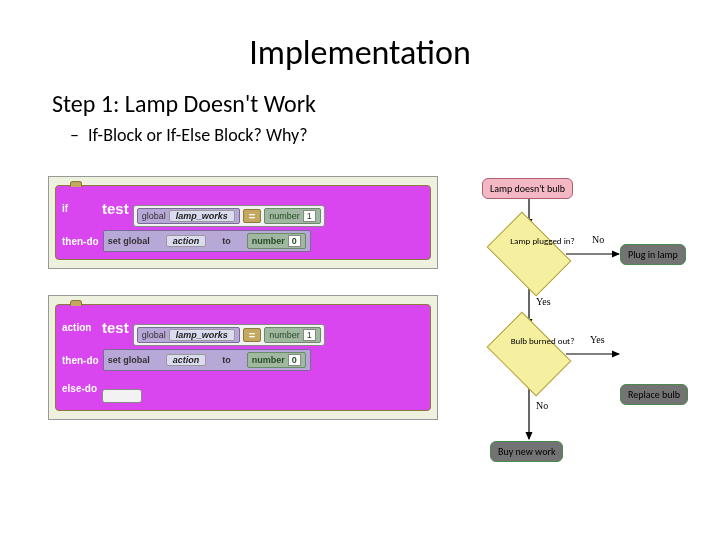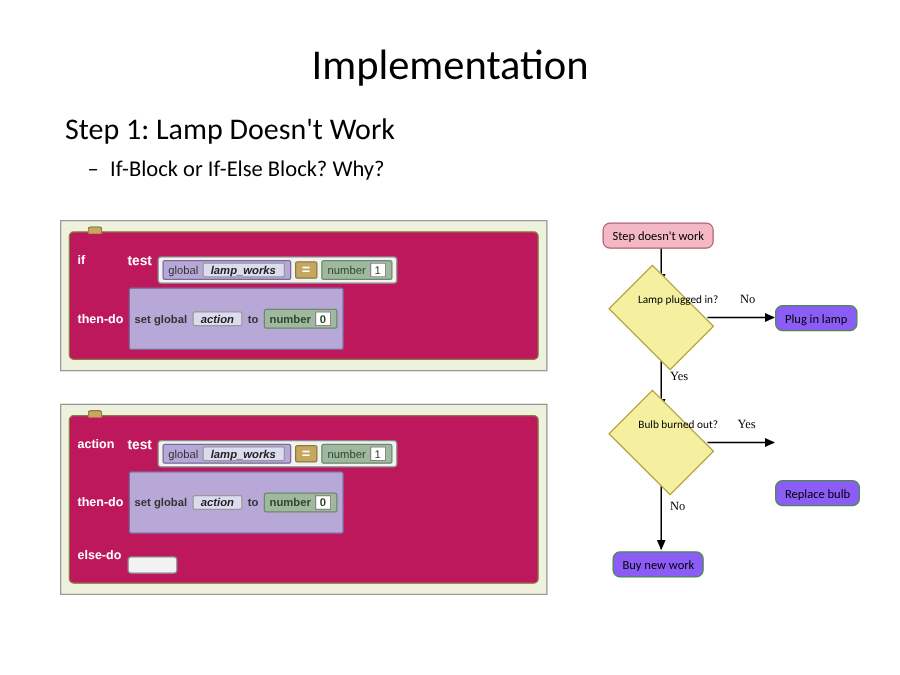--- a/index.html
+++ b/index.html
@@ -3,39 +3,39 @@
 <meta charset="utf-8">
 <style>
   * { box-sizing: border-box; margin: 0; padding: 0; }
   body { width: 720px; height: 540px; background: #fff; font-family: Calibri, Arial, sans-serif; position: relative; overflow: hidden; }
   .title { font-size: 34px; text-align: center; padding-top: 32px; color: #000; }
   .step { font-size: 24px; padding-left: 52px; padding-top: 16px; color: #000; }
   .sub { font-size: 18px; padding-left: 70px; padding-top: 6px; color: #000; }
   .dash { display: inline-block; width: 14px; }
   .blocks-col { position: absolute; left: 48px; top: 176px; width: 390px; }
   .block-panel { background: #eef1dd; border: 1px solid #999; padding: 8px 6px 8px 6px; margin-bottom: 26px; position: relative; font-family: Tahoma, Arial, sans-serif; font-size: 10px; color: #333; }
-  .outer-block { background: #be185d; border: 1px solid #8a7a3c; border-radius: 4px; padding: 4px 4px 4px 6px; color: #fff; font-weight: bold; position: relative; }
+  .outer-block { background: #d946ef; border: 1px solid #8a7a3c; border-radius: 4px; padding: 4px 4px 4px 6px; color: #fff; font-weight: bold; position: relative; }
   .puzzle-notch { position: absolute; left: 14px; top: -5px; width: 12px; height: 6px; background: #c5a85f; border-left: 1px solid #8a7a3c; border-right: 1px solid #8a7a3c; border-top: 1px solid #8a7a3c; border-radius: 3px 3px 0 0; }
   .row { display: flex; align-items: center; gap: 4px; margin-bottom: 3px; }
   .kw { color: #fff; min-width: 36px; font-size: 10px; }
   .slot { background: #f2f2f2; border: 1px solid #888; border-radius: 3px; padding: 2px 3px; display: inline-flex; align-items: center; gap: 3px; color: #333; font-weight: normal; margin-top: 15px; }
-  .kw-sm { font-size: 11px; color: #555; }
+  .kw-sm { font-size: 15px; color: #555; }
   .global-pill { background: #b8a8d8; border: 1px solid #7a6a9a; border-radius: 2px; padding: 1px 4px; display: inline-flex; align-items: center; gap: 3px; color: #333; font-size: 9px; }
   .var { background: #dcdcf0; border: 1px solid #999; padding: 0 6px; border-radius: 2px; font-style: italic; font-weight: bold; font-size: 9px; color: #222; }
   .eq { background: #c5a85f; border: 1px solid #8a7a3c; color: #fff; padding: 0 5px; border-radius: 2px; font-weight: bold; font-size: 11px; }
   .num-block { background: #9fb89f; border: 1px solid #6a8a6a; border-radius: 2px; padding: 1px 4px; display: inline-flex; align-items: center; gap: 3px; font-size: 9px; color: #2a4a2a; }
   .num-input { background: #fff; border: 1px solid #888; padding: 0 3px; font-size: 9px; min-width: 10px; text-align: center; }
-  .set-block { background: #b8a8d8; border: 1px solid #7a6a9a; border-radius: 2px; padding: 16px 4px; display: inline-flex; align-items: center; gap: 4px; font-size: 9px; color: #333; }
+  .set-block { background: #b8a8d8; border: 1px solid #7a6a9a; border-radius: 2px; padding: 2px 4px; display: inline-flex; align-items: center; gap: 16px; font-size: 9px; color: #333; }
   .indent { margin-left: 36px; }
 
   .flow { position: absolute; left: 454px; top: 176px; width: 250px; height: 330px; }
   .fnode { position: absolute; font-size: 10px; text-align: center; display: flex; align-items: center; justify-content: center; }
   .rect { border: 1px solid #6a3a3a; border-radius: 6px; padding: 3px 7px; }
   .start { background: #f4b8c4; border-color: #b06070; }
-  .proc { background: #8b5cf6; border-color: #4a8a4a; }
+  .proc { background: #737373; border-color: #4a8a4a; }
   .diamond { width: 70px; height: 50px; background: #f5f0a0; border: 1px solid #b0a040; transform: rotate(45deg); }
   .diamond span { transform: rotate(-45deg); display: block; font-size: 9px; line-height: 1.1; }
   .edge-label { position: absolute; font-size: 10px; color: #000; font-family: Liberation Serif, serif; }
   svg.arrows { position: absolute; left: 0; top: 0; width: 250px; height: 330px; }
   .arrow { stroke: #000; stroke-width: 1.2; fill: none; marker-end: url(#ah); }
 </style>
 </head>
 <body>
 
 <div class="title">Implementation</div>
@@ -126,21 +126,21 @@
           <path d="M0,0 L7,3 L0,6 Z" fill="#000"></path>
         </marker>
       </defs>
     <line class="arrow" x1="75" y1="22" x2="75" y2="50"></line>
     <line class="arrow" x1="112" y1="78" x2="165" y2="78"></line>
     <line class="arrow" x1="75" y1="108" x2="75" y2="150"></line>
     <line class="arrow" x1="112" y1="178" x2="165" y2="178"></line>
     <line class="arrow" x1="75" y1="208" x2="75" y2="263"></line>
   </svg>
 
-  <div class="fnode rect start" style="left:28px; top:2px;">Step doesn't work</div>
+  <div class="fnode rect start" style="left:28px; top:2px;">Lamp doesn't bulb</div>
 
   <div class="fnode" style="left:40px; top:53px;">
     <div class="diamond">
         <span>Lamp plugged in?</span>
       </div>
   </div>
   <div class="edge-label" style="left:138px; top:58px;">No</div>
   <div class="fnode rect proc" style="left:166px; top:68px;">Plug in lamp</div>
   <div class="edge-label" style="left:82px; top:120px;">Yes</div>
 

